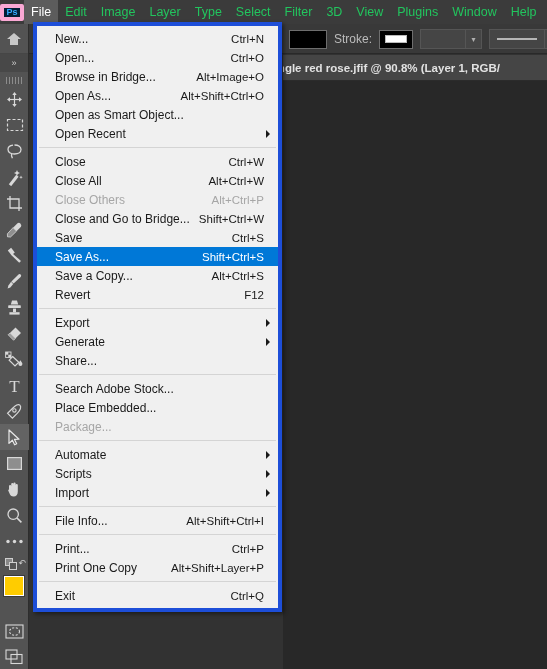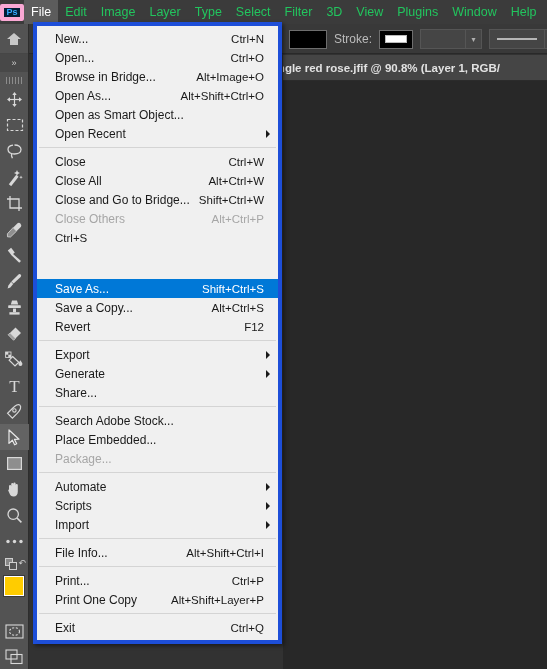--- a/index.html
+++ b/index.html
@@ -246,21 +246,20 @@
     display: flex; align-items: center;
     padding: 0 0 0 18px;
     color: #1a1a1a;
     white-space: nowrap;
     cursor: default;
   }
   .mi.disabled { color: #a6a6a6; }
   .mi.highlight {
     background: #0078d7;
     color: #ffffff;
-    margin-top: 32px;
   }
   .mi .label { flex: 1; }
   .mi .accel {
     color: #1a1a1a;
     padding-right: 14px;
     font-size: 11.5px;
   }
   .mi.disabled .accel { color: #a6a6a6; }
   .mi.highlight .accel { color: #ffffff; }
   .mi .subarrow {
@@ -536,29 +535,30 @@
       </div>
       <div class="mi-sep"></div>
       <div class="mi">
         <span class="label">Close</span>
         <span class="accel">Ctrl+W</span>
       </div>
       <div class="mi">
         <span class="label">Close All</span>
         <span class="accel">Alt+Ctrl+W</span>
       </div>
-      <div class="mi">
-        <span class="label">Close and Go to Bridge...</span>
-        <span class="accel">Shift+Ctrl+W</span>
-      </div>
       <div class="mi disabled">
         <span class="label">Close Others</span>
         <span class="accel">Alt+Ctrl+P</span>
       </div>
       <div class="mi">
+        <span class="label">Close and Go to Bridge...</span>
+        <span class="accel">Shift+Ctrl+W</span>
+      </div>
+      <div class="mi">
+        <span class="label">Save</span>
         <span class="accel">Ctrl+S</span>
       </div>
       <div class="mi highlight">
         <span class="label">Save As...</span>
         <span class="accel">Shift+Ctrl+S</span>
       </div>
       <div class="mi">
         <span class="label">Save a Copy...</span>
         <span class="accel">Alt+Ctrl+S</span>
       </div>

